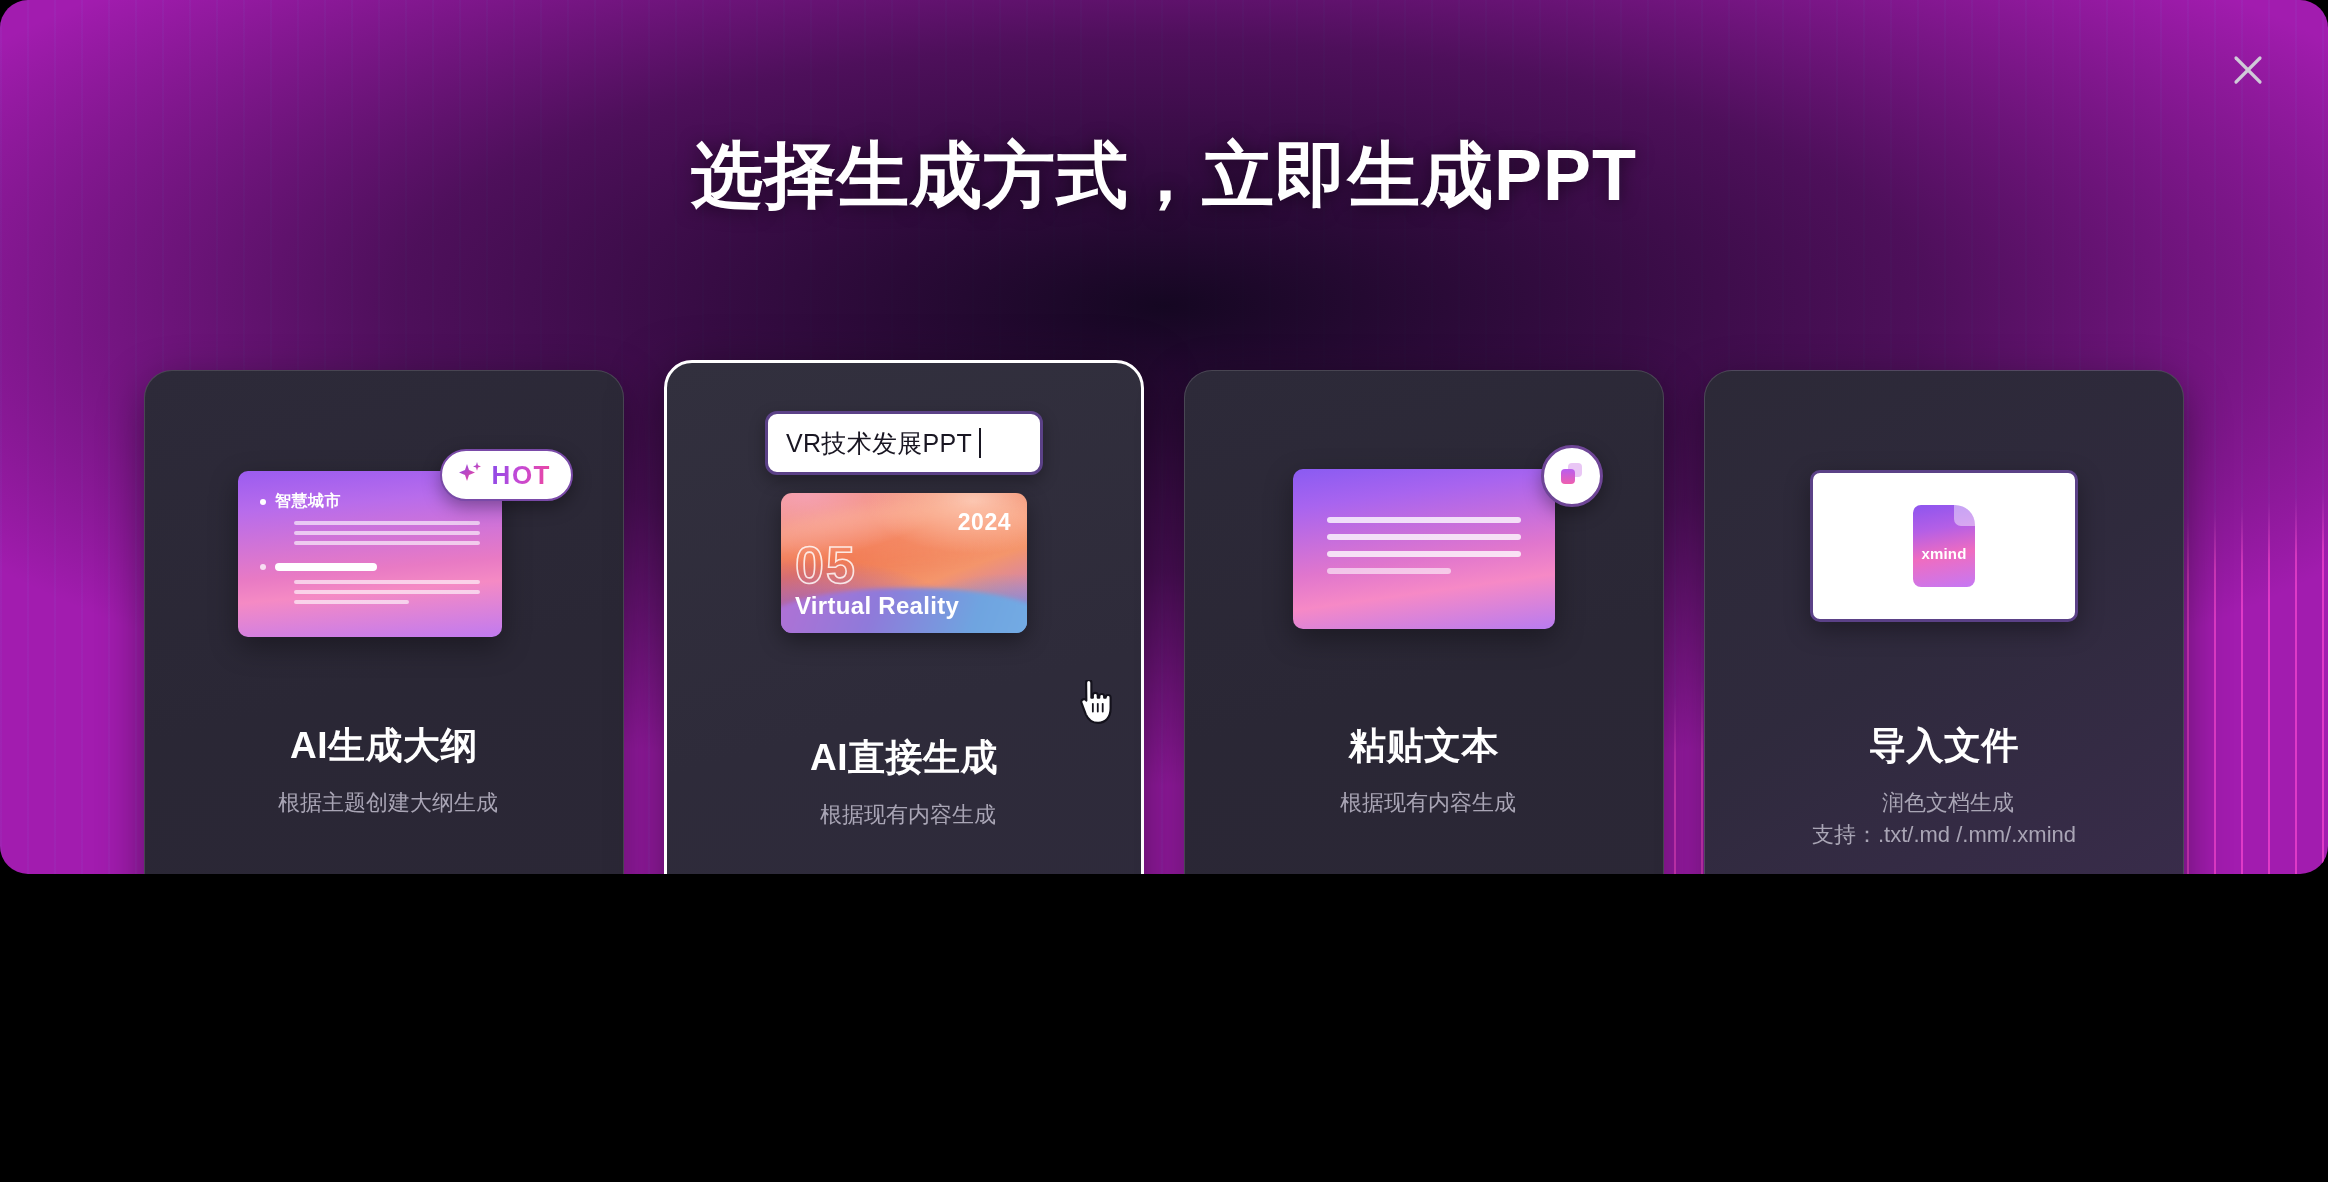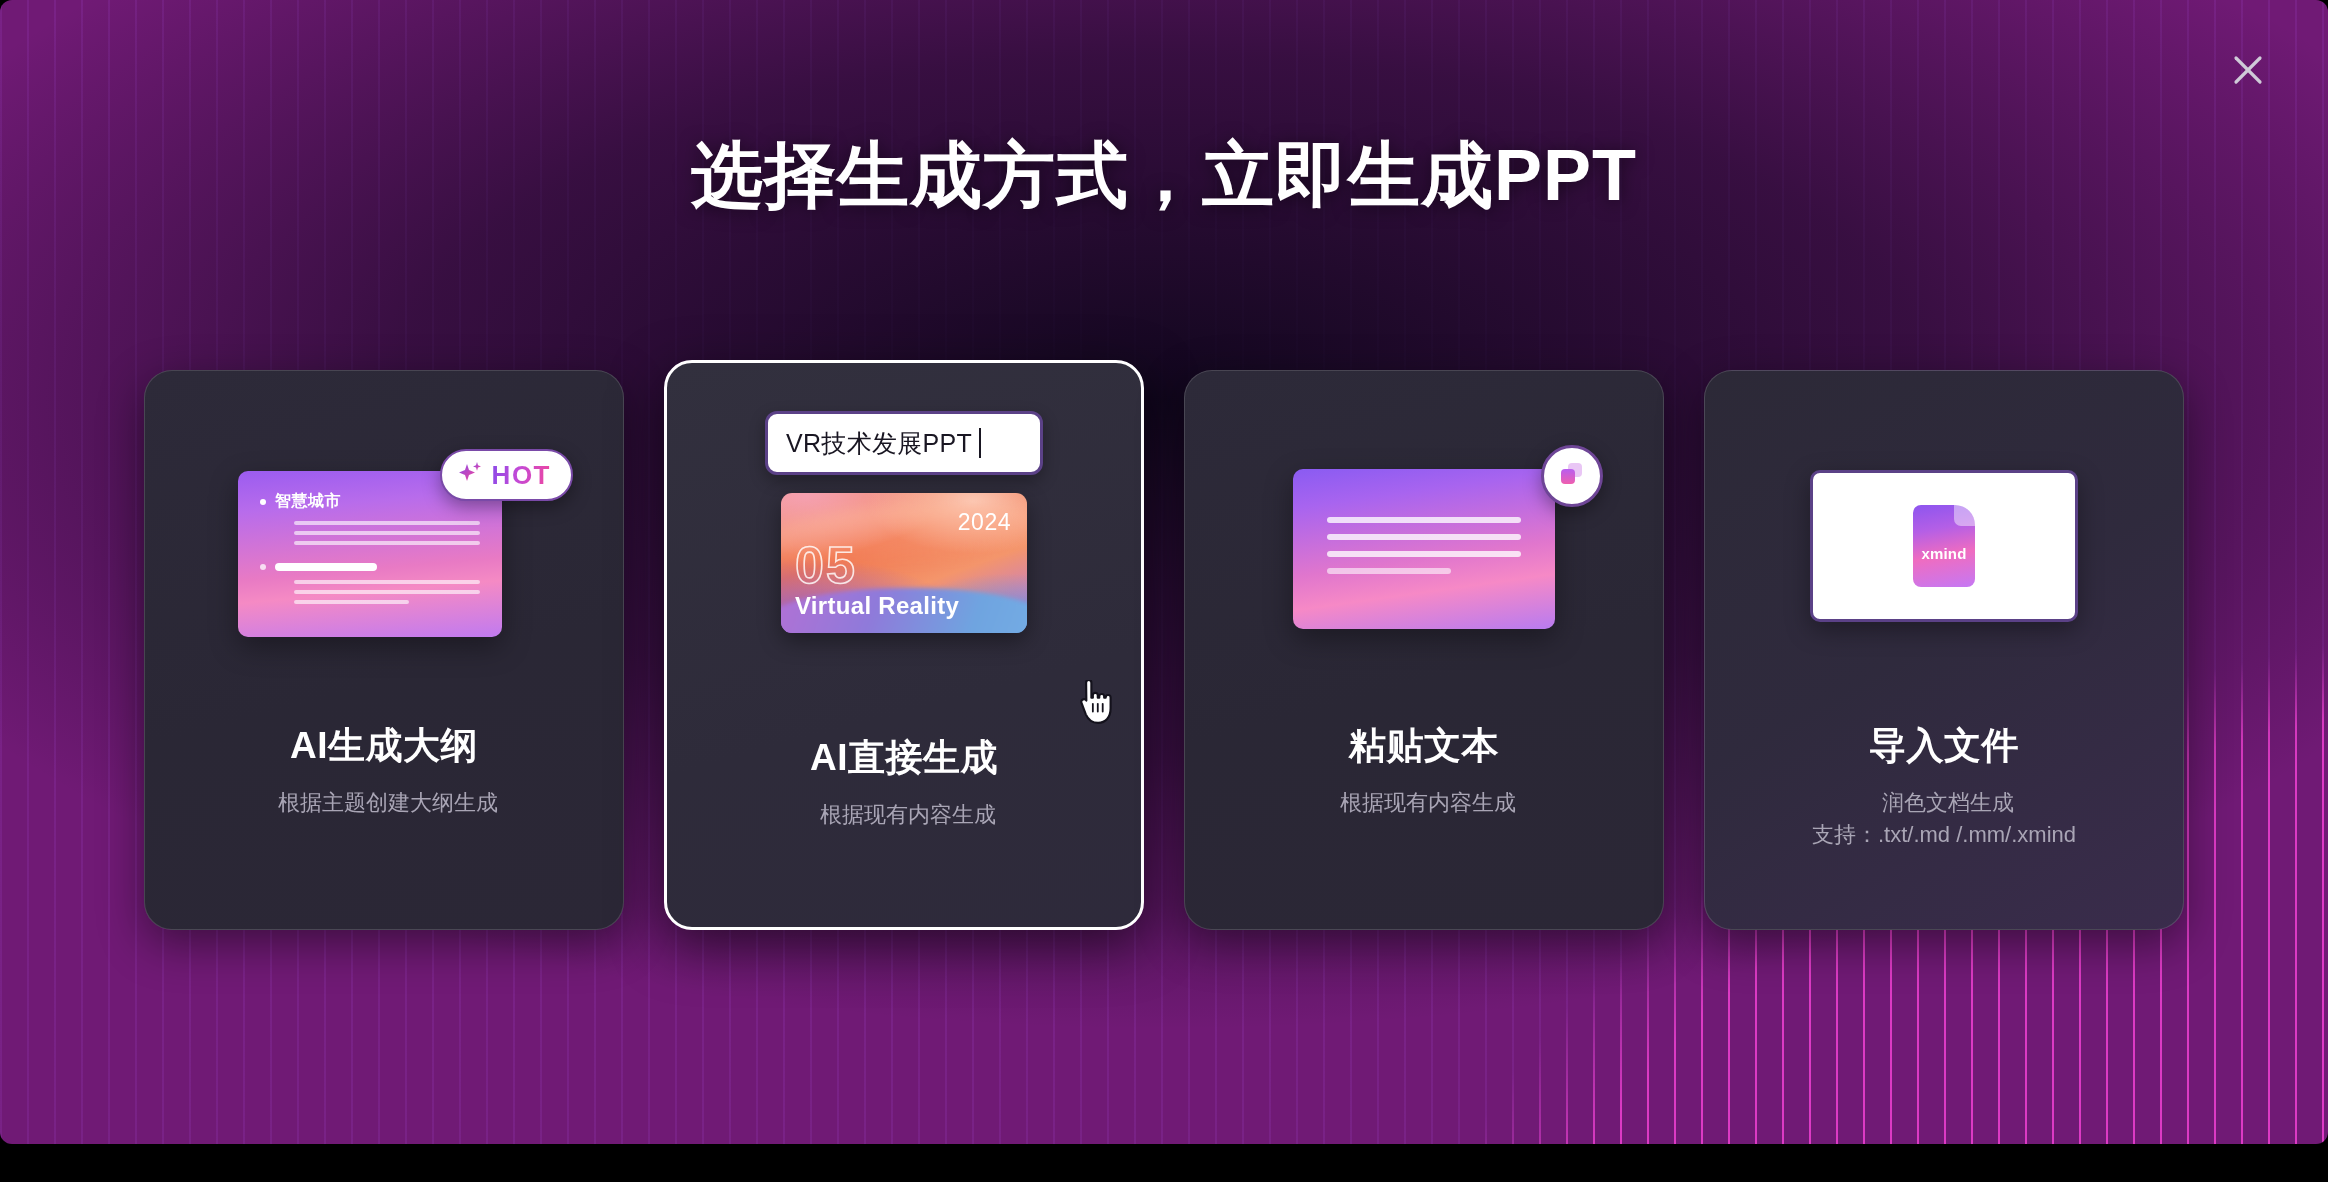--- a/index.html
+++ b/index.html
@@ -11,24 +11,24 @@
     background: #000;
   }
 
   body {
     font-family: "Liberation Sans", "DejaVu Sans", sans-serif;
   }
 
   .modal {
     position: relative;
     width: 2328px;
-    height: 1144px;
-    border-radius: 12px;
+    height: 874px;
+    border-radius: 28px;
     overflow: hidden;
-    background: #701a75;
+    background: #a21caf;
   }
 
   
   .bg-lines-dim {
     position: absolute;
     inset: 0;
     background-image: repeating-linear-gradient(
       to right,
       rgba(150, 60, 190, 0.42) 0px,
       rgba(150, 60, 190, 0.42) 1.6px,
@@ -263,21 +263,21 @@
     left: -10%; bottom: -16%;
     width: 124%; height: 48%;
     border-radius: 48% 48% 0 0 / 62% 62% 0 0;
     background: linear-gradient(110deg, #b96fd4 0%, #8f7ada 38%, #6fa4e0 70%, #76b0e6 100%);
     filter: blur(2px);
   }
   .slide-year {
     position: absolute;
     top: 16px; right: 16px;
     font-size: 23px;
-    font-weight: 400;
+    font-weight: 700;
     color: #ffffff;
     letter-spacing: 0.5px;
     z-index: 3;
   }
   .slide-num {
     position: absolute;
     left: 14px; top: 42px;
     font-size: 52px;
     font-weight: 700;
     color: transparent;

